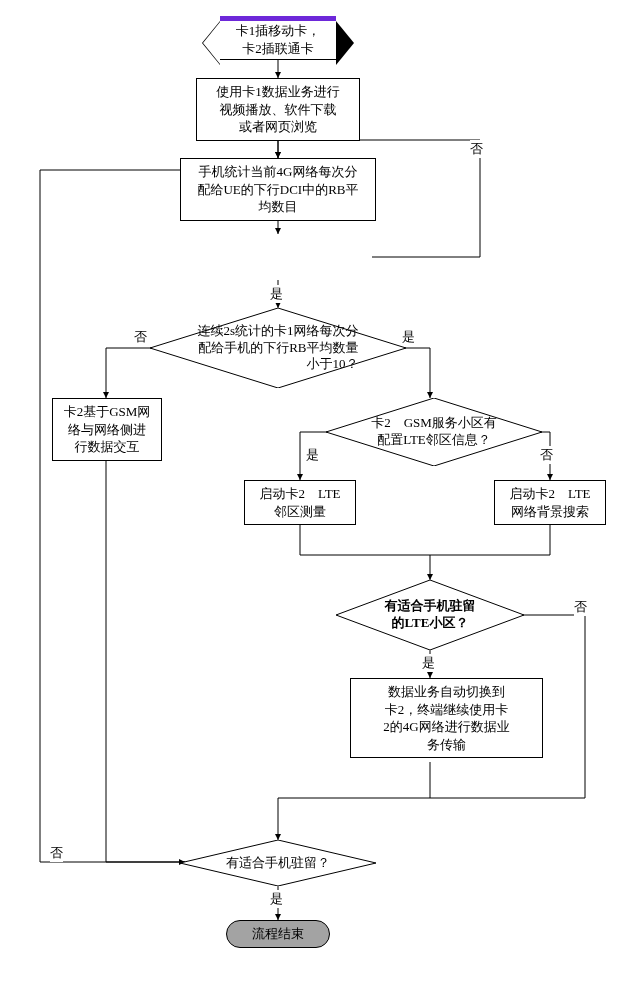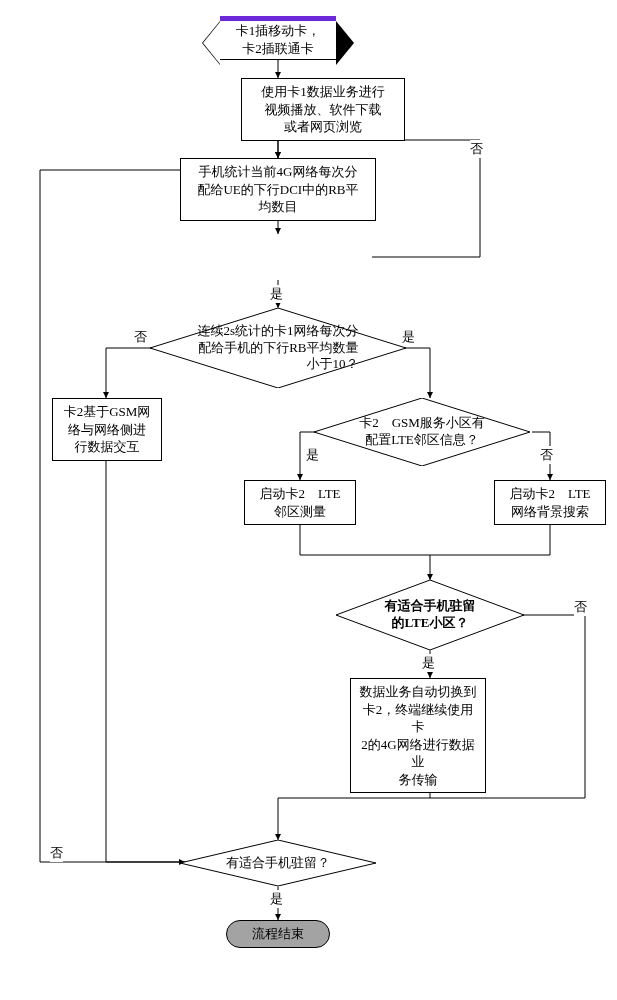--- a/index.html
+++ b/index.html
@@ -161,21 +161,21 @@
 
     <line x1="268" y1="876" x2="268" y2="910" stroke="#000" marker-end="url(#arr)"></line>
   </svg>
 
   <div class="hexagon hex-outer" style="left:210px; top:6px; width:116px;">
     <div class="hexagon-inner"></div>
     <span style="white-space:pre-line;">卡1插移动卡，
 卡2插联通卡</span>
   </div>
 
-  <div class="box" style="left:186px; top:68px; width:164px;margin-left:45px;">
+  <div class="box" style="left:186px; top:68px; width:164px;">
     <span style="white-space:pre-line;">使用卡1数据业务进行
 视频播放、软件下载
 或者网页浏览</span>
   </div>
 
   <div class="box" style="left:170px; top:148px; width:196px;">
     <span style="white-space:pre-line;">手机统计当前4G网络每次分
 配给UE的下行DCI中的RB平
 均数目</span>
   </div>
@@ -195,21 +195,21 @@
   </div>
   <div class="label" style="left:124px; top:318px;">否</div>
   <div class="label" style="left:392px; top:318px;">是</div>
 
   <div class="box" style="left:42px; top:388px; width:110px;">
     <span style="white-space:pre-line;">卡2基于GSM网
 络与网络侧进
 行数据交互</span>
   </div>
 
-  <div class="diamond" style="left:304px; top:388px; width:216px; height:68px;">
+  <div class="diamond" style="left:316px; top:388px; width:216px; height:68px;">
     <svg viewBox="0 0 216 68" preserveAspectRatio="none">
         <polygon points="108,0 216,34 108,68 0,34" fill="#fff" stroke="#000"></polygon>
       </svg>
     <div class="dtext">
         <span style="white-space:pre-line;">卡2　GSM服务小区有
 配置LTE邻区信息？</span>
       </div>
   </div>
   <div class="label" style="left:296px; top:436px;">是</div>
   <div class="label" style="left:530px; top:436px;">否</div>
@@ -229,21 +229,21 @@
         <polygon points="94,0 188,35 94,70 0,35" fill="#fff" stroke="#000"></polygon>
       </svg>
     <div class="dtext">
         <span style="white-space:pre-line;">有适合手机驻留
 的LTE小区？</span>
       </div>
   </div>
   <div class="label" style="left:412px; top:644px;">是</div>
   <div class="label" style="left:564px; top:588px;">否</div>
 
-  <div class="box" style="left:340px; top:668px; width:136px;">
+  <div class="box" style="left:340px; top:668px; width:193px;">
     <span style="white-space:pre-line;">数据业务自动切换到
 卡2，终端继续使用卡
 2的4G网络进行数据业
 务传输</span>
   </div>
 
   <div class="diamond" style="left:170px; top:830px; width:196px; height:46px;">
     <svg viewBox="0 0 196 46" preserveAspectRatio="none">
         <polygon points="98,0 196,23 98,46 0,23" fill="#fff" stroke="#000"></polygon>
       </svg>

